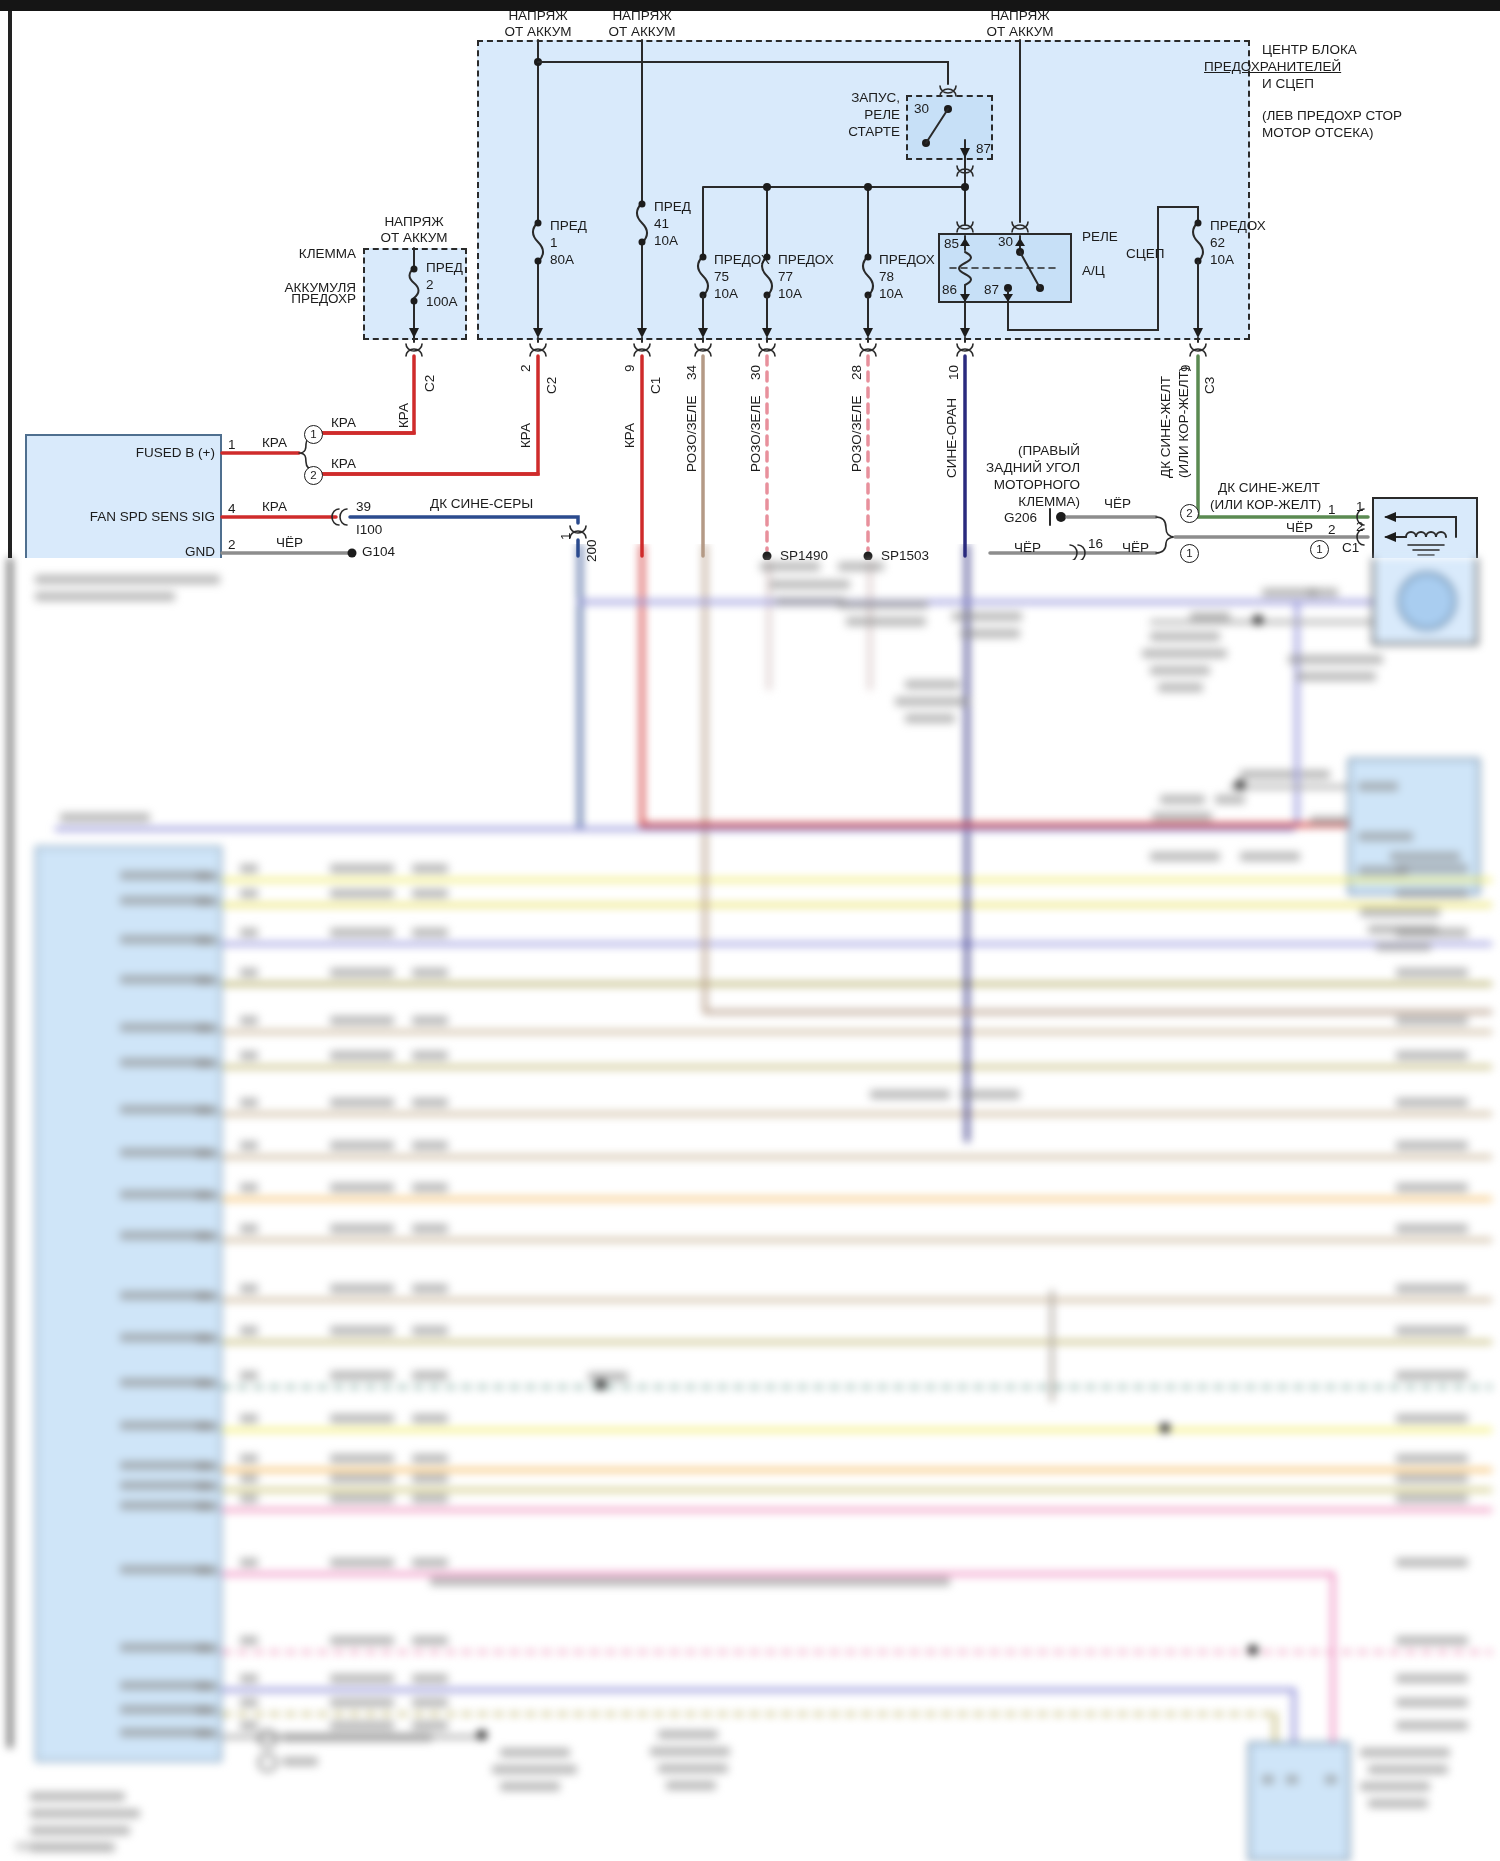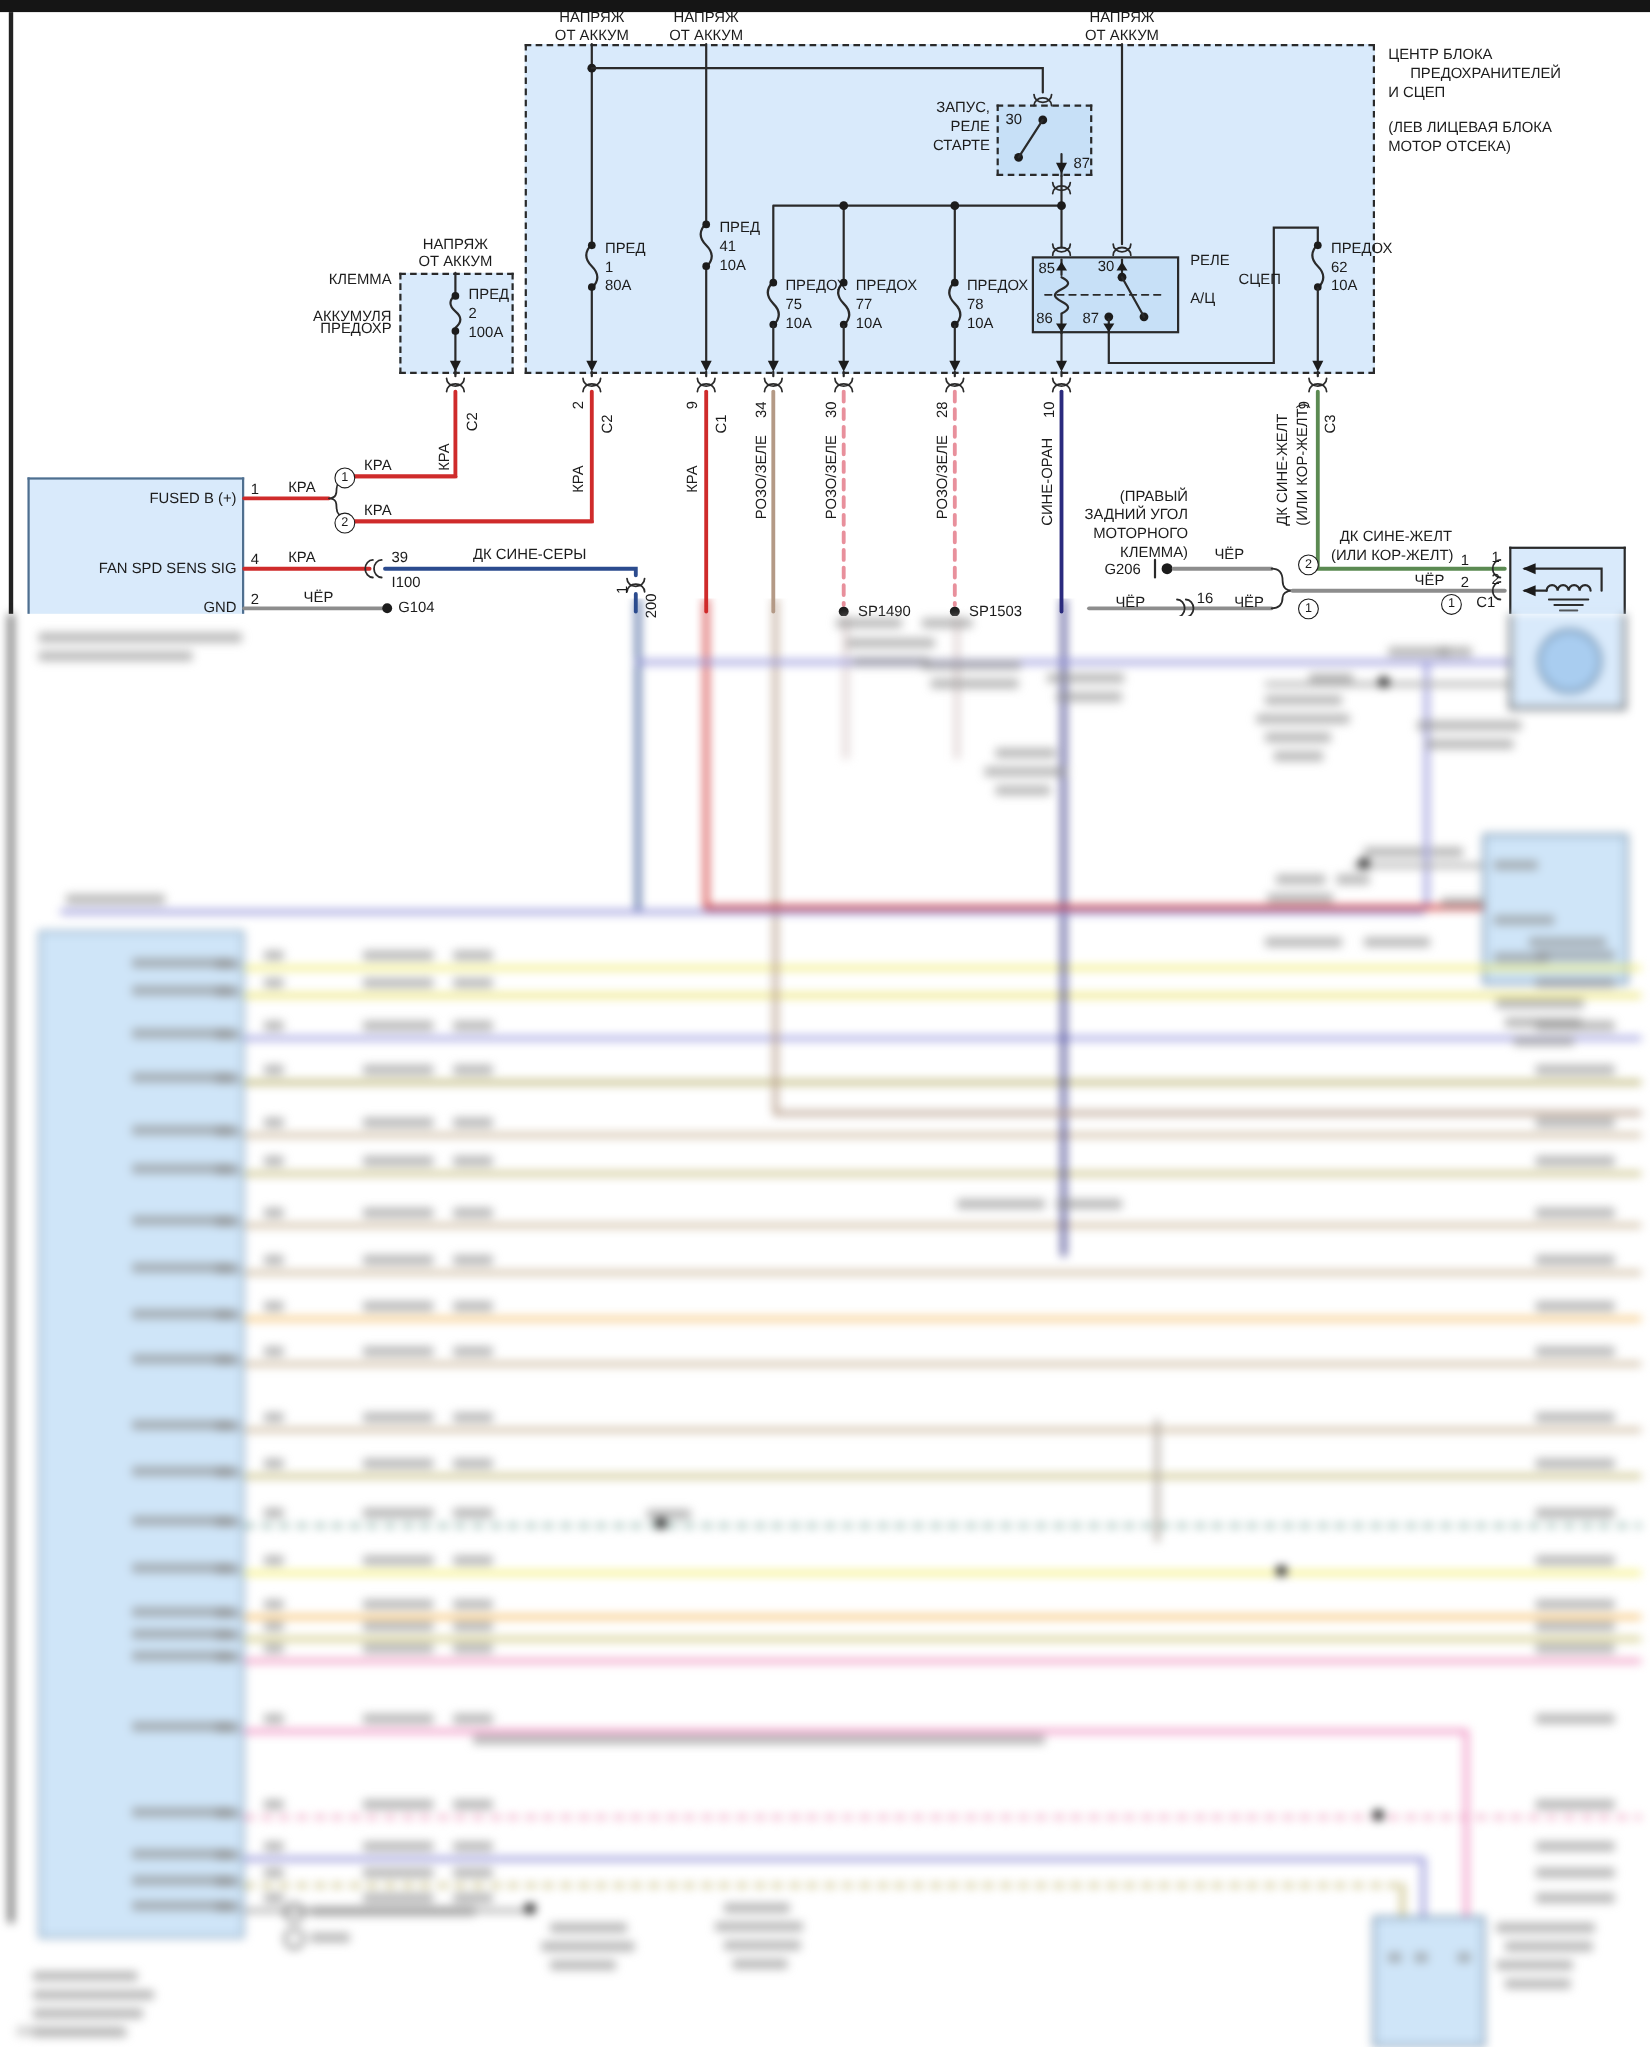--- a/index.html
+++ b/index.html
@@ -180,23 +180,23 @@
   <div class="lbl c" style="left:592px;top:8px;width:100px;">НАПРЯЖ</div>
   <div class="lbl c" style="left:592px;top:24px;width:100px;">ОТ АККУМ</div>
   <div class="lbl c" style="left:970px;top:8px;width:100px;">НАПРЯЖ</div>
   <div class="lbl c" style="left:970px;top:24px;width:100px;">ОТ АККУМ</div>
 
   <div class="lbl r" style="left:230px;top:246px;width:126px;">КЛЕММА</div>
   <div class="lbl r" style="left:230px;top:263px;width:126px;margin-top:28px;">ПРЕДОХР</div>
   <div class="lbl r" style="left:230px;top:280px;width:126px;">АККУМУЛЯ</div>
 
   <div class="lbl" style="left:1262px;top:42px;">ЦЕНТР БЛОКА</div>
-  <div class="lbl" style="left:1282px;top:59px;">ПРЕДОХРАНИТЕЛЕЙ</div>
+  <div class="lbl" style="left:1204px;top:59px;text-decoration:underline;">ПРЕДОХРАНИТЕЛЕЙ</div>
   <div class="lbl" style="left:1262px;top:76px;">И СЦЕП</div>
-  <div class="lbl" style="left:1262px;top:108px;">(ЛЕВ ЛИЦЕВАЯ БЛОКА</div>
+  <div class="lbl" style="left:1262px;top:108px;">(ЛЕВ ПРЕДОХР СТОР</div>
   <div class="lbl" style="left:1262px;top:125px;">МОТОР ОТСЕКА)</div>
 
   <div class="lbl" style="left:426px;top:260px;">ПРЕД</div>
   <div class="lbl" style="left:426px;top:277px;">2</div>
   <div class="lbl" style="left:426px;top:294px;">100А</div>
   <div class="lbl" style="left:550px;top:218px;">ПРЕД</div>
   <div class="lbl" style="left:550px;top:235px;">1</div>
   <div class="lbl" style="left:550px;top:252px;">80А</div>
   <div class="lbl" style="left:654px;top:199px;">ПРЕД</div>
   <div class="lbl" style="left:654px;top:216px;">41</div>

